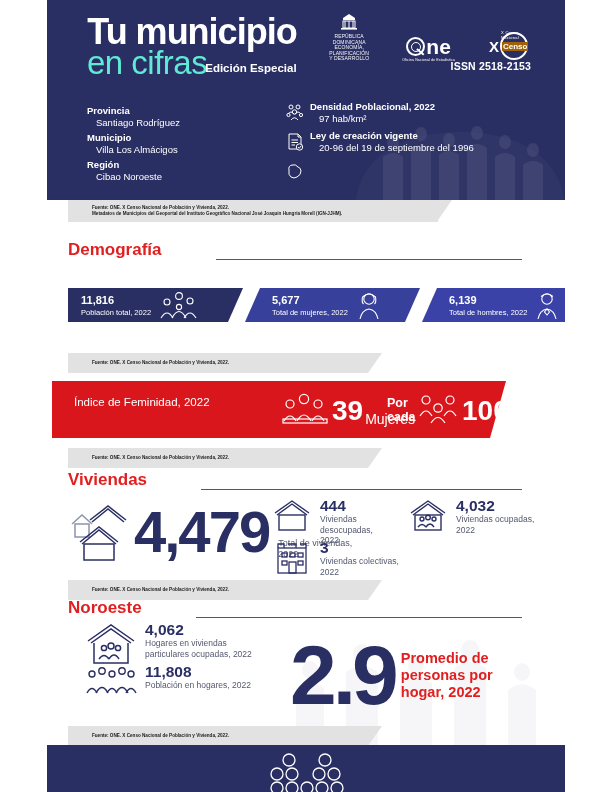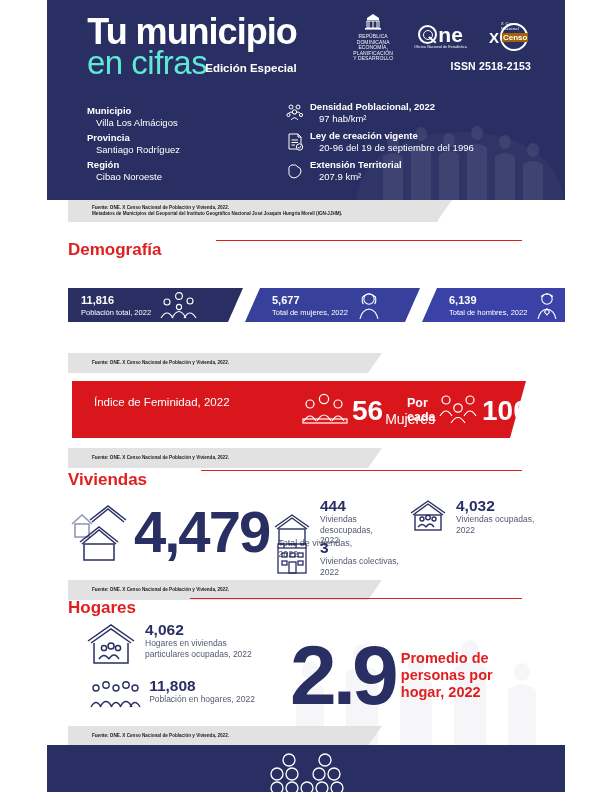--- a/index.html
+++ b/index.html
@@ -30,21 +30,21 @@
   .t-line2 {
     font-size: 33px; font-weight: 400; color:#5eead4; letter-spacing:-0.5px;
     line-height: 30px; display:inline-block;
   }
   .t-edition {
     font-size: 11.5px; font-weight: 600; color:#ffffff;
     display:inline-block; vertical-align: baseline; margin-left:-2px;
     position:relative; top:-2px;
   }
 
-  .logos { position:absolute; right: 32px; top: 12px; display:flex; align-items:center; gap:20px; }
+  .logos { position:absolute; right: 32px; top: 12px; display:flex; align-items:flex-end; gap:32px; }
   .logo-escudo { width:42px; text-align:center; color:#fff; }
   .logo-escudo .cap { font-size:5px; line-height:5.5px; letter-spacing:.1px; opacity:.95; }
   .logo-one { display:flex; flex-direction:column; align-items:center; color:#fff;}
   .logo-one .mark { display:flex; align-items:center; }
   .logo-one .circ {
     width:19px;height:19px;border-radius:50%; border:2.4px solid #fff; position:relative;
   }
   .logo-one .circ:after{
     content:""; position:absolute; left:3px; top:3px; width:8px;height:8px;
     border:1.6px solid #fff; border-radius:50%;
@@ -88,39 +88,39 @@
     position:absolute; height:20px; background:#e2e2e2;
     display:flex; align-items:center;
   }
   .src .txt { font-size:4.6px; line-height:6px; color:#1b1b1b; padding-left:24px; font-weight:700;}
   .src:after{
     content:""; position:absolute; right:-14px; top:0; width:0;height:0;
     border-top:20px solid #e2e2e2; border-right:14px solid transparent;
   }
 
   
-  .sec-title { position:absolute; display:flex; align-items:flex-start;gap:40px; }
+  .sec-title { position:absolute; display:flex; align-items:flex-end;gap:40px; }
   .sec-title .lbl {
     font-size:17px; font-weight:700; color:#e02020; white-space:nowrap;
   }
   .sec-title .rule { height:1.4px; background:#e02020; margin-left:14px; }
 
   
   .chev {
     position:absolute; height:34px; color:#fff; display:flex; align-items:center;
   }
   .chev .body { position:absolute; inset:0; }
   .chev .num { font-size:11px; font-weight:700; line-height:15px; }
   .chev .cap { font-size:7.5px; font-weight:400; line-height:10px; }
   .chev .txt { position:relative; z-index:2; }
   .chev .ic { position:relative; z-index:2; }
 
   
   .fem {
-    position:absolute; left:72px; top:381px; width:454px; height:57px;
+    position:absolute; left:52px; top:381px; width:454px; height:57px;
   }
   .fem .bg { position:absolute; inset:0; }
   .fem .label {
     position:absolute; left:22px; top:14px; color:#fff;
     font-size:11.5px; line-height:14px; font-weight:400;
   }
   .fem .grp { position:absolute; top:8px; display:flex; align-items:flex-end; color:#fff; }
   .fem .big { font-size:28px; font-weight:700; line-height:28px; }
   .fem .sm { font-size:14px; font-weight:400; line-height:11px; margin-left:2px; }
   .fem .porcada { font-size:12.5px; font-weight:700; line-height:14px; }
@@ -214,26 +214,26 @@
         <span class="word">Censo</span>
         <span class="arc">X Censo Nacional</span>
       </div>
     </div>
 
     <div class="issn">ISSN  2518-2153</div>
 
     <div class="hdr-info">
       <div class="hdr-col-left">
         <div class="hdr-field">
+          <div class="k">Provincia</div>
+          <div class="v">Santiago Rodríguez</div>
+        </div>
+        <div class="hdr-field">
           <div class="k">Municipio</div>
           <div class="v">Villa Los Almácigos</div>
-        </div>
-        <div class="hdr-field">
-          <div class="k">Provincia</div>
-          <div class="v">Santiago Rodríguez</div>
         </div>
         <div class="hdr-field">
           <div class="k">Región</div>
           <div class="v">Cibao Noroeste</div>
         </div>
       </div>
 
       <div class="hdr-col-right">
         <div class="hdr-row">
           <div class="ic">
@@ -271,24 +271,20 @@
             <div class="v">20-96 del 19 de septiembre del 1996</div>
           </div>
         </div>
 
         <div class="hdr-row">
           <div class="ic">
             <svg width="20" height="20" viewBox="0 0 20 20" fill="none" stroke="#fff" stroke-width="1">
               <path d="M4 9 q-1 -4 3 -5 q4 -1 6 2 q3 1 3 4 q0 4 -4 6 q-3 2 -6 0 q-3 -2 -2 -7 Z"></path>
             </svg>
           </div>
-          <div class="tx">
-            <div class="k">Extensión Territorial</div>
-            <div class="v">207.9 km²</div>
-          </div>
         </div>
       </div>
     </div>
   </div>
 
   <div class="src" style="left:68px; top:200px; width:370px; height:22px;">
     <div class="txt">
       <div>Fuente: ONE. X Censo Nacional de Población y Vivienda, 2022.</div>
       <div>Metadatos de Municipios del Geoportal del Instituto Geográfico Nacional José Joaquín Hungría Morell (IGN-JJHM).</div>
     </div>
@@ -371,21 +367,21 @@
           <circle cx="10" cy="15" r="4"></circle>
             <path d="M4 32 q6 -10 12 0"></path>
           <circle cx="24" cy="10" r="4.6"></circle>
             <path d="M17 32 q7 -12 14 0"></path>
           <circle cx="38" cy="15" r="4"></circle>
             <path d="M32 32 q6 -10 12 0"></path>
           <rect x="3" y="30" width="44" height="4"></rect>
         </svg>
       </span>
       <span style="display:flex; align-items:flex-end; margin-left:2px;">
-        <span class="big">56</span>
+        <span class="big">39</span>
         <span class="sm">Mujeres</span>
       </span>
     </div>
 
     <div class="grp" style="left:327px; top:15px;margin-left:8px;">
       <span class="porcada" style="white-space:pre-line; width:30px; display:inline-block;">Por cada</span>
     </div>
 
     <div class="grp" style="left:365px;">
       <span>
@@ -423,21 +419,21 @@
         <path d="M24 22 L40 9 L56 22"></path>
         <path d="M12 42 L31 27 L50 42"></path>
         <path d="M14 44 L31 30 L48 44"></path>
         <rect x="16" y="44" width="30" height="16"></rect>
       </svg>
     </span>
     <span class="n">4,479</span>
     <span class="d" style="align-self:flex-end; margin-bottom:2px; max-width:90px;">Total de viviendas, 2022</span>
   </div>
 
-  <div class="stat" style="left:272px; top:498px; width:120px;align-items:flex-end;">
+  <div class="stat" style="left:272px; top:498px; width:120px;">
     <span class="ic">
       <svg width="40" height="34" viewBox="0 0 40 34" fill="none" stroke="#2a2f63" stroke-width="1.4">
         <path d="M3 15 L20 3 L37 15"></path>
           <path d="M5 17 L20 6 L35 17"></path>
         <rect x="7" y="17" width="26" height="15"></rect>
       </svg>
     </span>
     <span class="tx">
       <span class="n" style="display:block;">444</span>
       <span class="d" style="display:block;">Viviendas desocupadas, 2022</span>
@@ -479,21 +475,21 @@
       <span class="n" style="display:block;">3</span>
       <span class="d" style="display:block;">Viviendas colectivas, 2022</span>
     </span>
   </div>
 
   <div class="src" style="left:68px; top:580px; width:300px;">
     <div class="txt">Fuente: ONE. X Censo Nacional de Población y Vivienda, 2022.</div>
   </div>
 
   <div class="sec-title" style="left:68px; top:598px; width:454px;">
-    <span class="lbl">Hogares</span>
+    <span class="lbl">Noroeste</span>
     <span class="rule" style="flex:1;"></span>
   </div>
 
   <svg class="bottom-silhouette" viewBox="0 0 300 125">
     <g fill="#2a2f63" opacity=".30">
       <ellipse cx="40" cy="50" rx="8" ry="9"></ellipse>
         <path d="M26 125 L26 68 q14 -11 28 0 L54 125 Z"></path>
       <ellipse cx="92" cy="34" rx="9" ry="10"></ellipse>
         <path d="M76 125 L76 52 q16 -12 32 0 L108 125 Z"></path>
       <ellipse cx="146" cy="45" rx="8" ry="9"></ellipse>
@@ -516,21 +512,21 @@
           <circle cx="33" cy="26" r="2.6"></circle>
         <path d="M14 37 q5 -7 10 0 M24 37 q5 -8 10 0"></path>
       </svg>
     </span>
     <span class="tx">
       <span class="n" style="display:block;">4,062</span>
       <span class="d" style="display:block;">Hogares en viviendas particulares ocupadas, 2022</span>
     </span>
   </div>
 
-  <div class="stat" style="left:85px; top:678px; width:170px;justify-content:flex-end;">
+  <div class="stat" style="left:85px; top:664px; width:170px;">
     <span class="ic">
       <svg width="52" height="32" viewBox="0 0 52 32" fill="none" stroke="#2a2f63" stroke-width="1.4">
         <circle cx="7" cy="10" r="3"></circle>
           <path d="M2 29 q5 -9 10 0"></path>
         <circle cx="17" cy="7" r="3.2"></circle>
           <path d="M11 29 q6 -11 12 0"></path>
         <circle cx="27" cy="10" r="3"></circle>
           <path d="M22 29 q5 -9 10 0"></path>
         <circle cx="37" cy="7" r="3.2"></circle>
           <path d="M31 29 q6 -11 12 0"></path>

